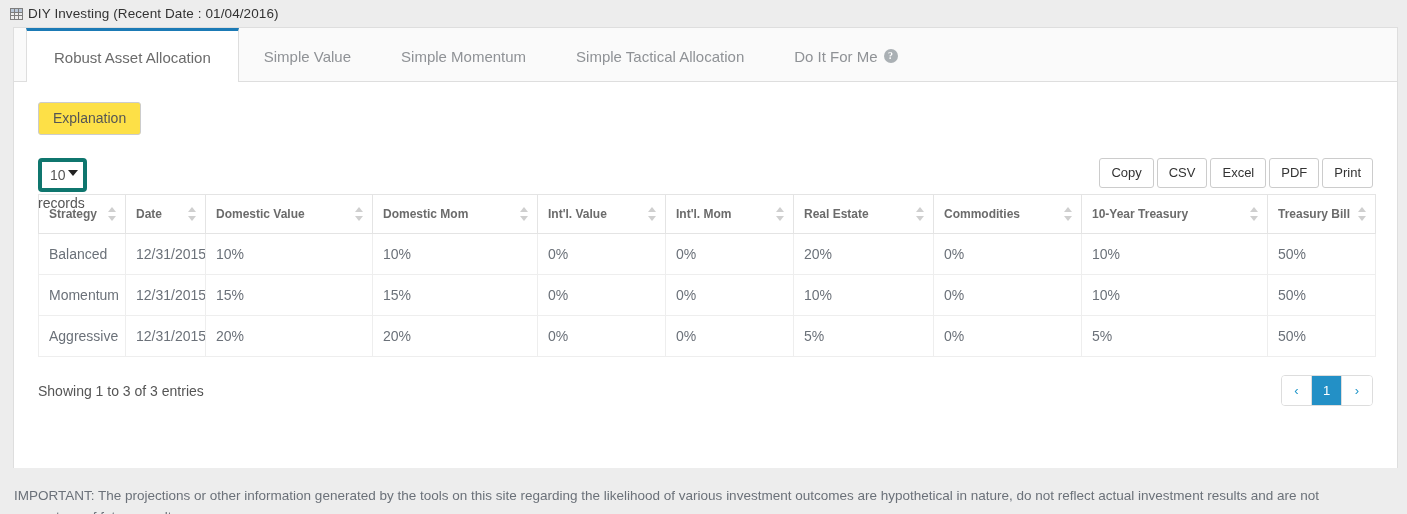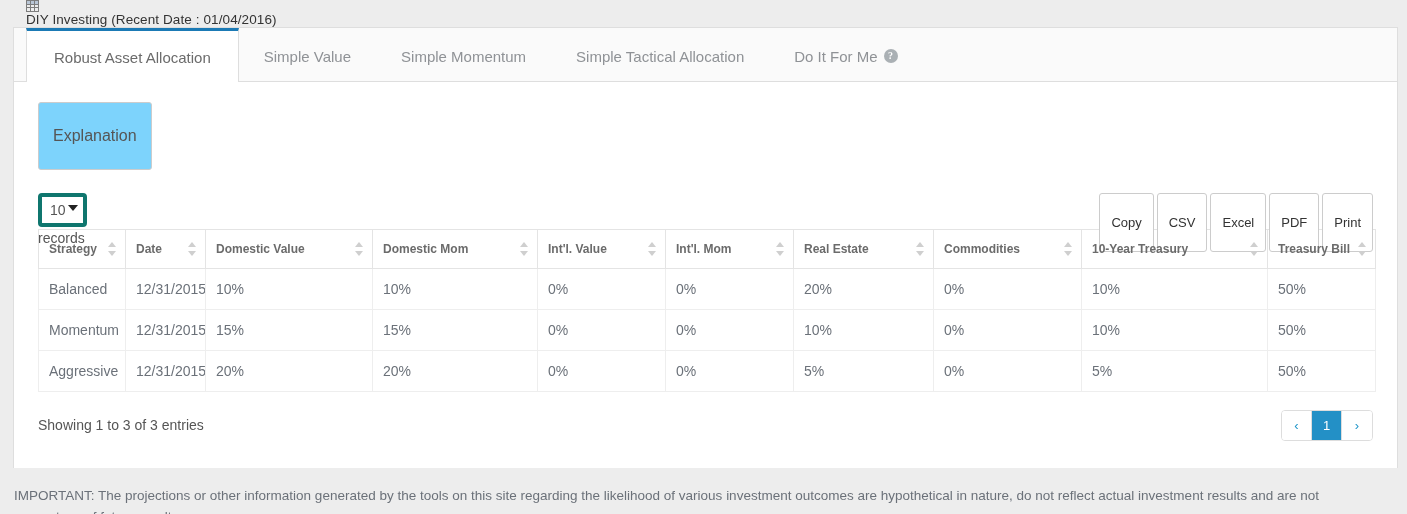--- a/index.html
+++ b/index.html
@@ -14,24 +14,23 @@
     font-size: 14px;
     color: #333;
     overflow: hidden;
   }
 
   
   .topbar {
     height: 27px;
     background: #ededed;
     display: flex;
-    align-items: flex-start;
-    padding-left: 26px;
-    box-sizing: border-box;
-    flex-direction: column;
+    align-items: center;
+    padding-left: 10px;
+    box-sizing: border-box;
   }
   .topbar-title {
     font-size: 13.5px;
     color: #333;
     letter-spacing: 0.1px;
   }
   .grid-icon {
     display: inline-block;
     width: 13px;
     height: 12px;
@@ -107,26 +106,26 @@
   .panel-body {
     background: #fff;
     padding: 20px 24px 0 24px;
     box-sizing: border-box;
     position: relative;
     height: 386px;
   }
 
   .explanation-btn {
     font-family: "Liberation Sans", sans-serif;
-    font-size: 16px;
+    font-size: 14px;
     color: #555;
-    background: #7dd3fc;
+    background: #fde047;
     border: 1px solid #ccc;
     border-radius: 3px;
-    padding: 24px 14px;
+    padding: 8px 14px;
     cursor: pointer;
     line-height: 1.1;
   }
 
   .controls-row {
     margin-top: 23px;
     position: relative;
     height: 58px;
   }
   .length-select {
@@ -171,21 +170,21 @@
     top: 0;
     display: flex;
   }
   .export-btn {
     font-family: "Liberation Sans", sans-serif;
     font-size: 13px;
     color: #333;
     background: #fff;
     border: 1px solid #ccc;
     border-radius: 3px;
-    padding: 21px 11px;
+    padding: 6px 11px;
     margin-left: 3px;
     cursor: pointer;
     line-height: 1.2;
   }
 
   
   table.dt {
     border-collapse: collapse;
     width: 100%;
     margin-top: -22px;

